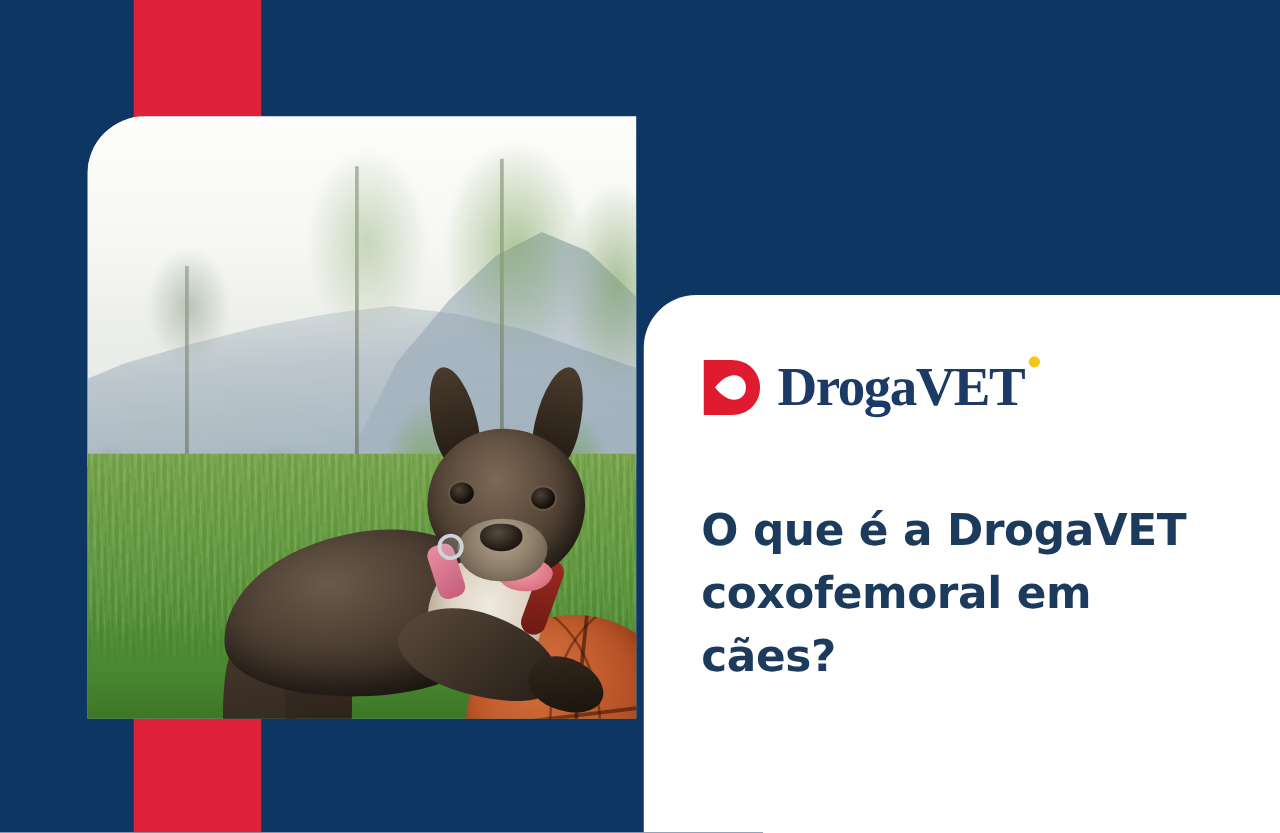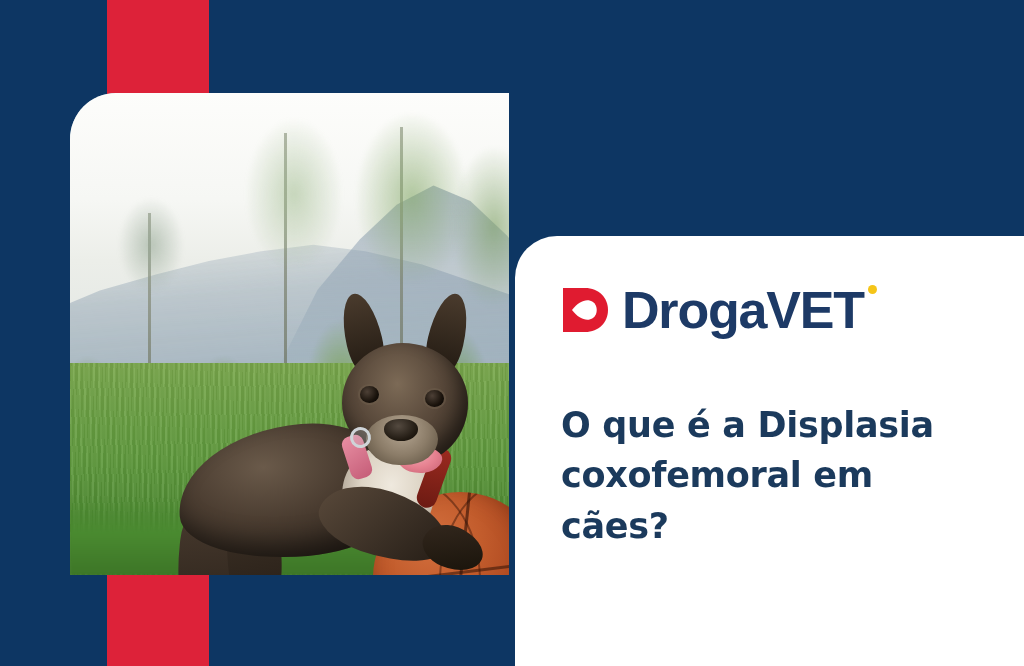--- a/index.html
+++ b/index.html
@@ -317,23 +317,23 @@
     align-items: center;
   }
   .logo-mark {
     width: 52px;
     height: 52px;
     flex: 0 0 auto;
   }
   .logo-wordmark {
     position: relative;
     margin-left: 11px;
-    font-family: Liberation Sans, sans-serif;
+    font-family: Liberation Serif, serif;
     font-weight: 700;
-    font-size: 52px;
+    font-size: 44px;
     letter-spacing: -1.2px;
     color: #1d3a66;
     line-height: 1;
     white-space: nowrap;
   }
   .logo-dot {
     position: absolute;
     right: -13px;
     top: 1px;
     width: 9px;
@@ -416,16 +416,16 @@
       <span class="logo-mark">
         <svg viewBox="0 0 52 52" width="52" height="52" aria-hidden="true">
           <path d="M4 4 H26 C40 4 49 14 49 26 C49 38 40 48 26 48 H4 Z" fill="#e01b30"></path>
           <path d="M13 26 C20 17 28 14 34 18 C39 21.5 39 30.5 34 34 C28 38 20 35 13 26 Z" fill="#ffffff"></path>
         </svg>
       </span>
       <span class="logo-wordmark">DrogaVET</span>
       <span class="logo-dot"></span>
     </div>
 
-    <div class="headline">O que é a Displasia coxofemoral em cães?</div>
+    <div class="headline">O que é a DrogaVET coxofemoral em cães?</div>
   </div>
 
 </div>
 
 </body></html>

